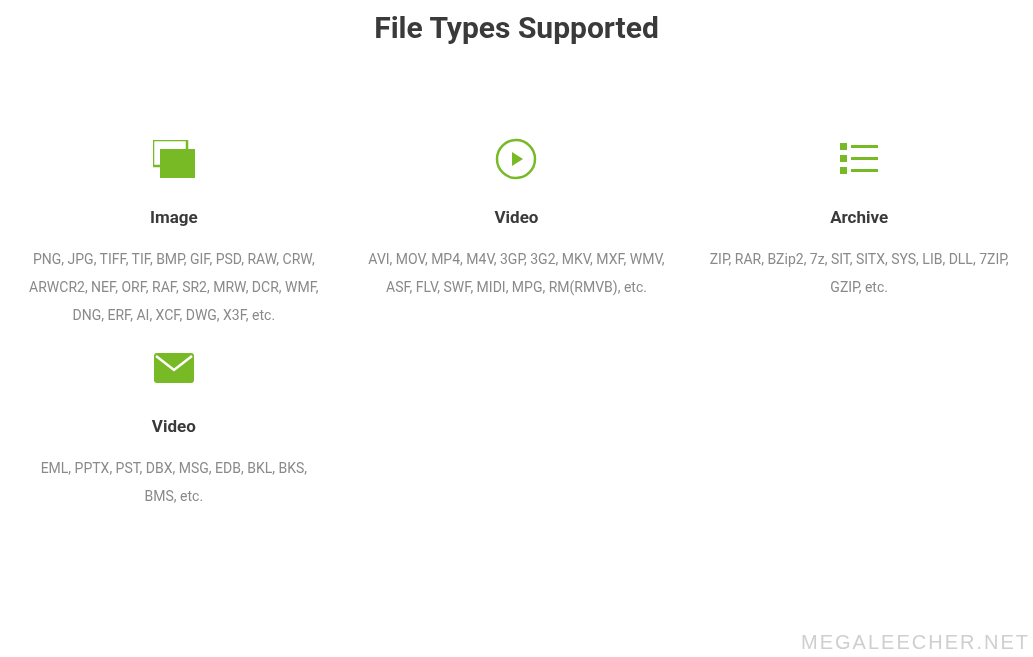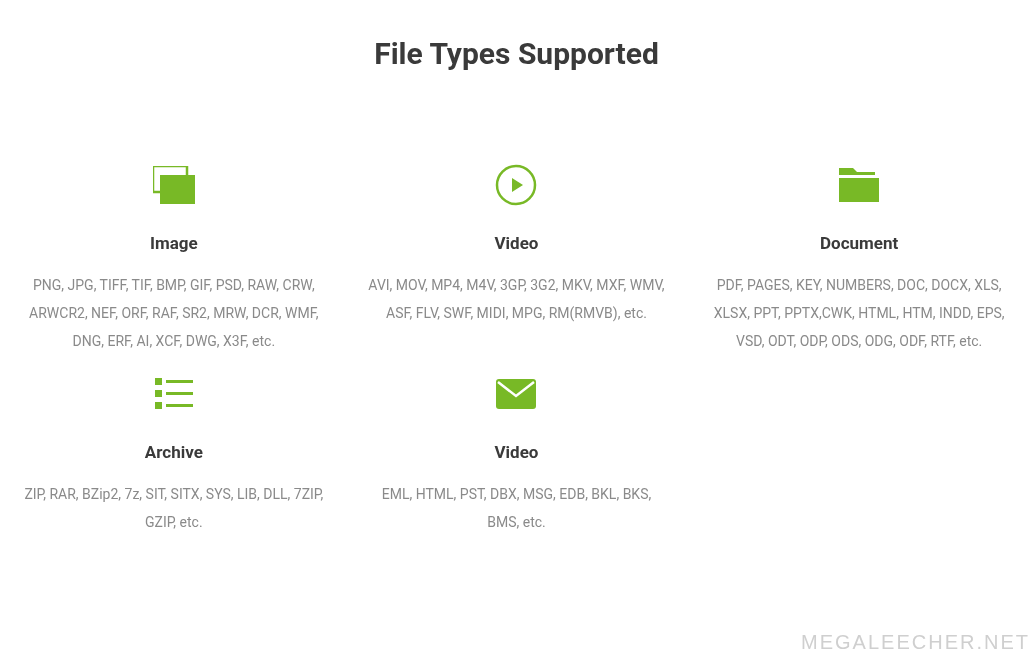--- a/index.html
+++ b/index.html
@@ -13,21 +13,21 @@
       width: 1033px;
       height: 657px;
       position: relative;
       overflow: hidden;
     }
     .page-title {
       text-align: center;
       font-size: 30px;
       font-weight: 700;
       color: #3a3a3a;
-      padding-top: 36px;
+      padding-top: 10px;
       padding-bottom: 10px;
     }
     .grid {
       display: grid;
       grid-template-columns: repeat(3, 1fr);
       column-gap: 60px;
       row-gap: 60px;
       padding: 80px 10px 0 10px;
       gap: 15px;
     }
@@ -90,30 +90,20 @@
       <svg width="42" height="42" viewBox="0 0 42 42">
         <circle cx="21" cy="21" r="19" fill="none" stroke="#78b926" stroke-width="2.5"></circle>
         <path d="M 17 14 L 28 21 L 17 28 Z" fill="#78b926"></path>
       </svg>
     </div>
     <div class="card-title">Video</div>
     <div class="card-desc">AVI, MOV, MP4, M4V, 3GP, 3G2, MKV, MXF, WMV, ASF, FLV, SWF, MIDI, MPG, RM(RMVB), etc.</div>
   </div>
 
 
-  <div class="card">
-    <div class="icon-wrap">
-      <svg width="40" height="34" viewBox="0 0 40 34">
-        <path d="M 0 4 L 0 0 L 14 0 L 18 4 L 36 4 L 36 7 L 0 7 Z" fill="#78b926"></path>
-        <rect x="0" y="10" width="40" height="24" fill="#78b926"></rect>
-      </svg>
-    </div>
-    <div class="card-title">Document</div>
-    <div class="card-desc">PDF, PAGES, KEY, NUMBERS, DOC, DOCX, XLS, XLSX, PPT, PPTX,CWK, HTML, HTM, INDD, EPS, VSD, ODT, ODP, ODS, ODG, ODF, RTF, etc.</div>
-  </div>
 
   <div class="card">
     <div class="icon-wrap">
       <svg width="38" height="32" viewBox="0 0 38 32">
         <rect x="0" y="0" width="7" height="7" fill="#78b926"></rect>
         <rect x="11" y="2" width="27" height="3" fill="#78b926"></rect>
         <rect x="0" y="12" width="7" height="7" fill="#78b926"></rect>
         <rect x="11" y="14" width="27" height="3" fill="#78b926"></rect>
         <rect x="0" y="24" width="7" height="7" fill="#78b926"></rect>
         <rect x="11" y="26" width="27" height="3" fill="#78b926"></rect>
@@ -124,18 +114,18 @@
   </div>
 
   <div class="card">
     <div class="icon-wrap">
       <svg width="40" height="30" viewBox="0 0 40 30">
         <rect x="0" y="0" width="40" height="30" rx="3" fill="#78b926"></rect>
         <path d="M 2 3 L 20 17 L 38 3" fill="none" stroke="#ffffff" stroke-width="2.5"></path>
       </svg>
     </div>
     <div class="card-title">Video</div>
-    <div class="card-desc">EML, HTML, PST, DBX, MSG, EDB, BKL, BKS, BMS, etc.</div>
+    <div class="card-desc">EML, PPTX, PST, DBX, MSG, EDB, BKL, BKS, BMS, etc.</div>
   </div>
 
 </div>
 
 <div class="watermark">MEGALEECHER.NET</div>
 
 </body></html>

